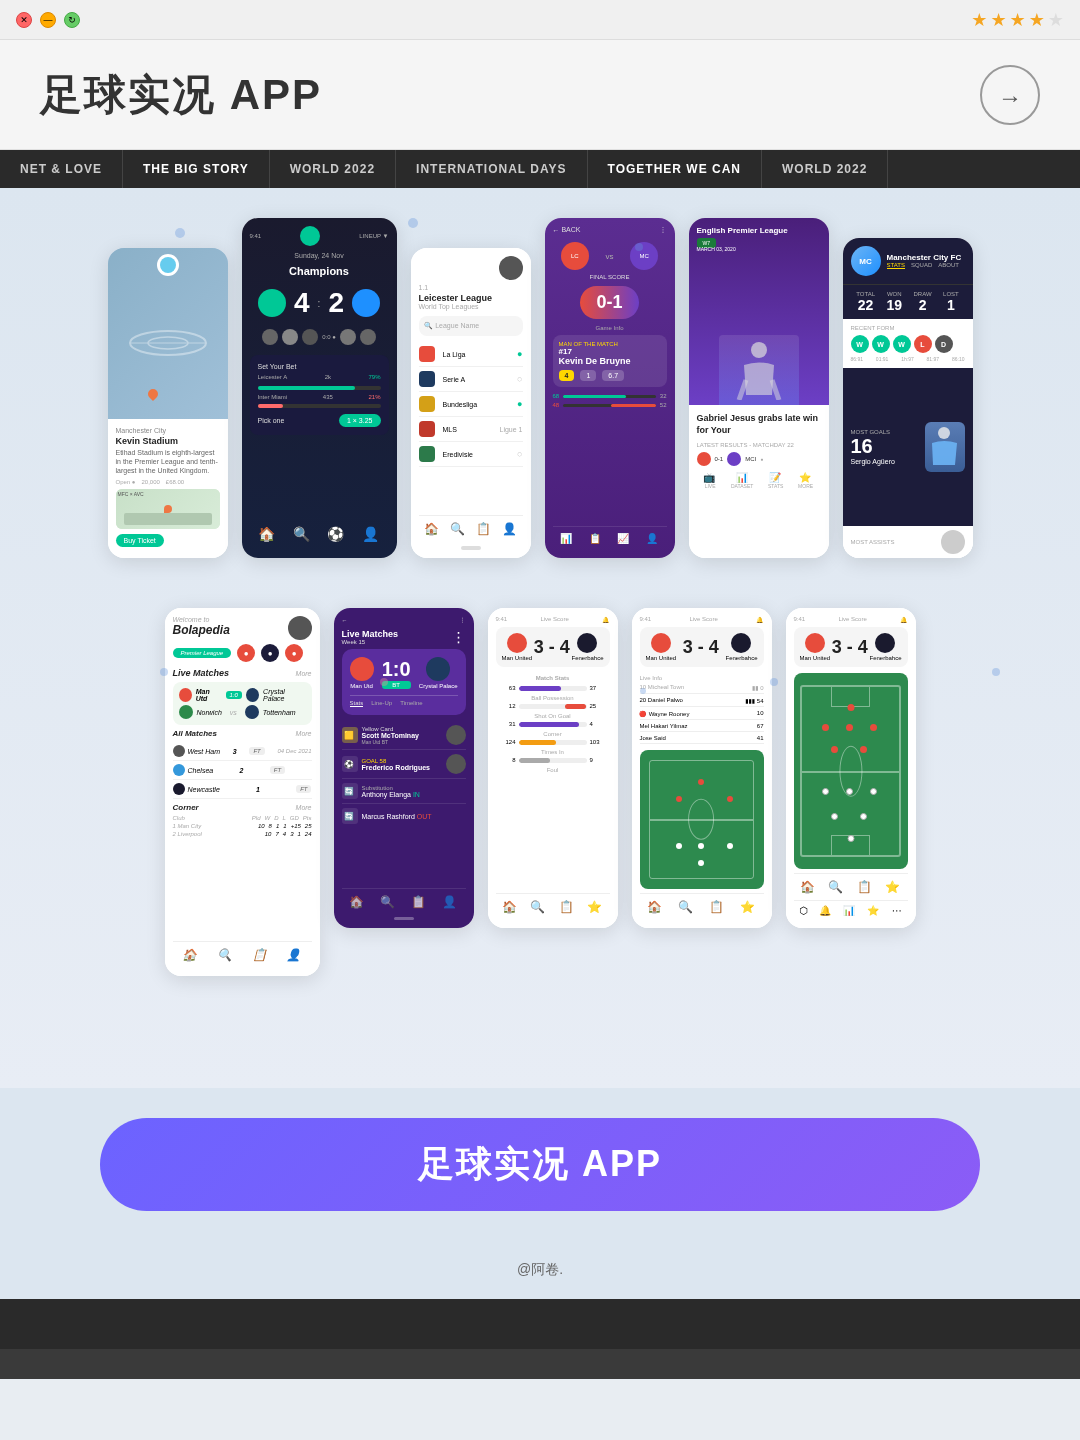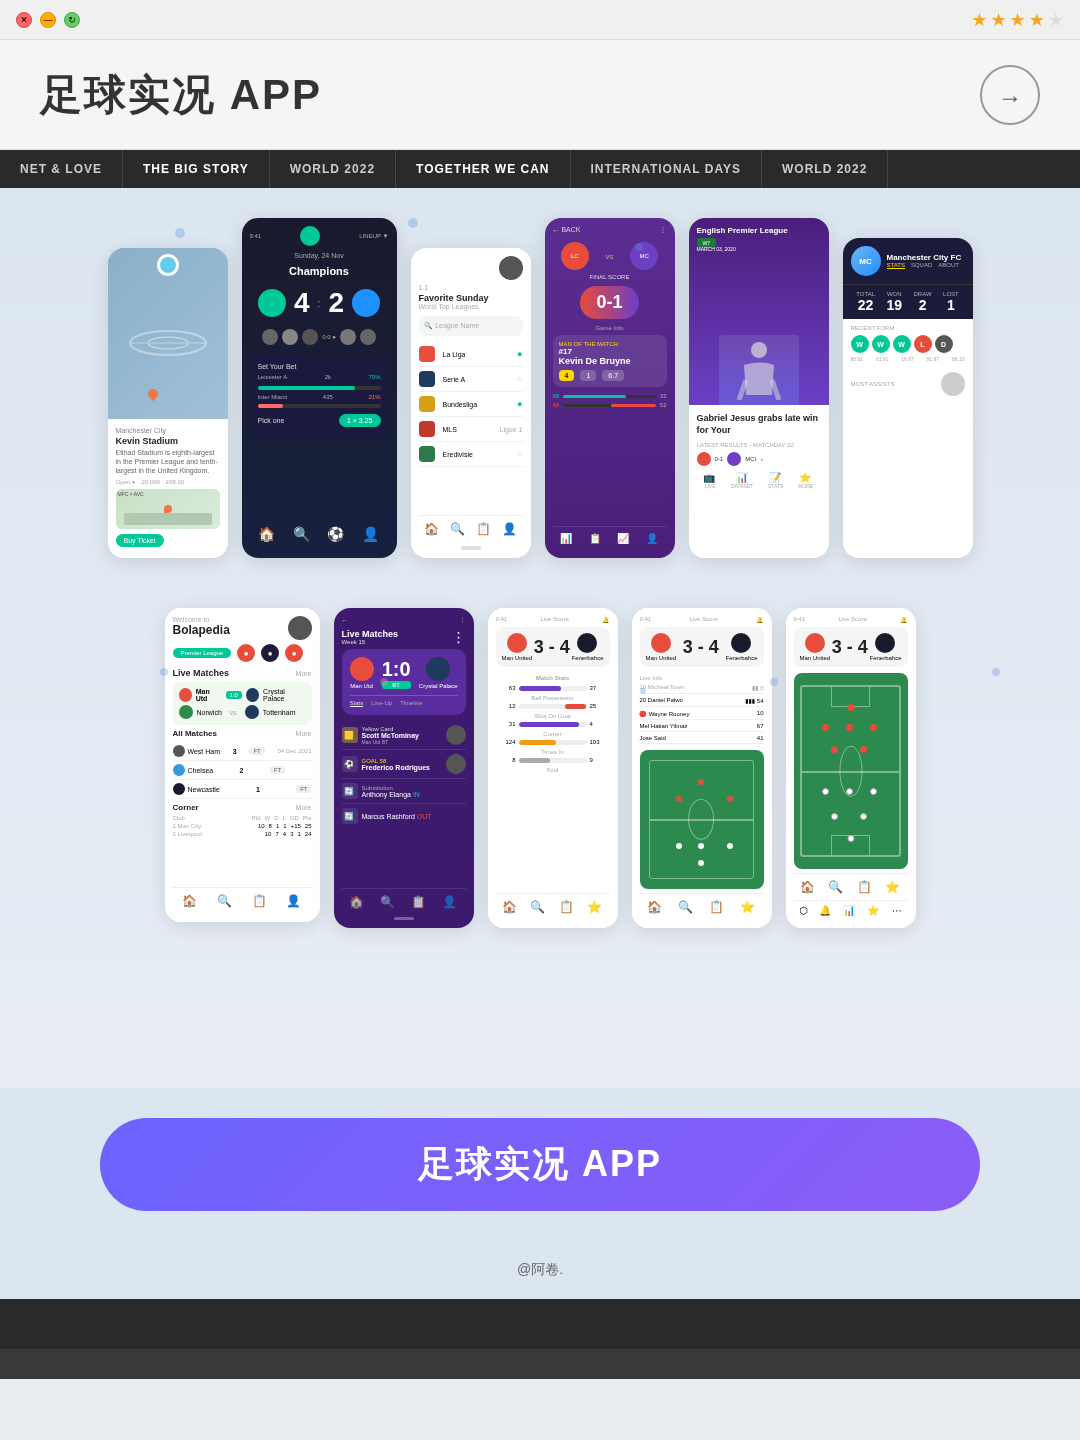--- a/index.html
+++ b/index.html
@@ -111,21 +111,21 @@
     }
 
     
     .mc-stadium { width: 120px; height: 310px; }
     .mc-champions { width: 155px; height: 340px; }
     .mc-favorite { width: 120px; height: 310px; }
     .mc-score { width: 130px; height: 340px; }
     .mc-epl { width: 140px; height: 340px; }
     .mc-mcfc { width: 130px; height: 320px; }
 
-    .mc-bolapedia-sm { width: 155px; height: 314px; }
+    .mc-bolapedia-sm { width: 155px; height: 368px; font-style: italic; }
     .mc-live-matches { width: 140px; height: 320px; }
     .mc-live-score-mid { width: 130px; height: 320px; }
     .mc-live-score-lg { width: 140px; height: 320px; }
     .mc-live-score-sm { width: 130px; height: 320px; }
 
     
     .stadium-mock {
       width: 100%; height: 100%;
       background: linear-gradient(180deg, #b0c8e0 0%, #d0dce8 40%, white 40%);
       display: flex; flex-direction: column;
@@ -272,22 +272,22 @@
 
 <div class="app-header">
   <div class="app-title">足球实况 APP</div>
   <div class="nav-arrow">→</div>
 </div>
 
 <div class="nav-ticker">
   <div class="ticker-item">NET &amp; LOVE</div>
   <div class="ticker-item active">THE BIG STORY</div>
   <div class="ticker-item">WORLD  2022</div>
+  <div class="ticker-item">INTERNATIONAL DAYS</div>
   <div class="ticker-item active">TOGETHER WE CAN</div>
-  <div class="ticker-item">INTERNATIONAL DAYS</div>
   <div class="ticker-item">WORLD  2022</div>
 
 </div>
 
 <div class="main-content">
 
   <div class="dot" style="width:10px;height:10px;left:175px;top:40px;"></div>
   <div class="dot" style="width:8px;height:8px;left:635px;top:55px;"></div>
   <div class="dot" style="width:10px;height:10px;left:408px;top:30px;"></div>
   <div class="dot" style="width:8px;height:8px;left:160px;top:480px;"></div>
@@ -394,21 +394,21 @@
 
     <div class="mockup-card mc-favorite">
       <div class="fav-mock">
 
         <div style="display:flex;justify-content:flex-end;margin-bottom:4px;">
           <div style="width:24px;height:24px;border-radius:50%;background:#555;"></div>
         </div>
         <div style="display:flex;align-items:baseline;gap:4px;margin-bottom:2px;">
           <span style="font-size:7px;color:#aaa;">1.1</span>
         </div>
-        <div class="fav-title">Favorite Sunday</div>
+        <div class="fav-title">Leicester League</div>
         <div class="fav-sub">World Top Leagues</div>
         <div class="fav-search">🔍 League Name</div>
         <div class="league-item">
           <div style="display:flex;align-items:center;gap:4px;">
             <div class="league-dot" style="background:#e74c3c;"></div>
             <span style="font-size:7px;">La Liga</span>
           </div>
           <span style="font-size:9px;color:#00c896;">●</span>
         </div>
         <div class="league-item">
@@ -606,20 +606,35 @@
           </div>
           <div style="display:flex;justify-content:space-between;margin-top:3px;font-size:5px;color:#aaa;">
             <span>86:91</span>
               <span>01:91</span>
               <span>1h:97</span>
               <span>81:97</span>
               <span>86:10</span>
           </div>
         </div>
 
+        <div style="background:#1c1c3a;flex:1;padding:6px 8px;display:flex;align-items:center;justify-content:space-between;">
+          <div>
+            <div style="font-size:6px;color:#aaa;">MOST GOALS</div>
+            <div style="display:flex;align-items:baseline;gap:3px;">
+              <span style="font-size:20px;font-weight:900;color:white;">16</span>
+            </div>
+            <div style="font-size:7px;color:white;">Sergio Agüero</div>
+          </div>
+          <div style="width:40px;height:50px;background:linear-gradient(180deg,#5a7db5,#3a5d95);border-radius:6px;overflow:hidden;display:flex;align-items:center;justify-content:center;">
+            <svg width="35" height="45" viewBox="0 0 35 45">
+              <circle cx="17" cy="8" r="6" fill="#eee" opacity="0.8"></circle>
+              <path d="M5 18 Q17 14 30 18 L28 40 L6 40 Z" fill="#6cb4f5" opacity="0.9"></path>
+            </svg>
+          </div>
+        </div>
 
         <div style="background:white;padding:4px 8px;display:flex;align-items:center;justify-content:space-between;">
           <div style="font-size:6px;color:#aaa;">MOST ASSISTS</div>
           <div style="width:24px;height:24px;border-radius:50%;background:#ccc;"></div>
         </div>
       </div>
     </div>
 
   </div>
 

